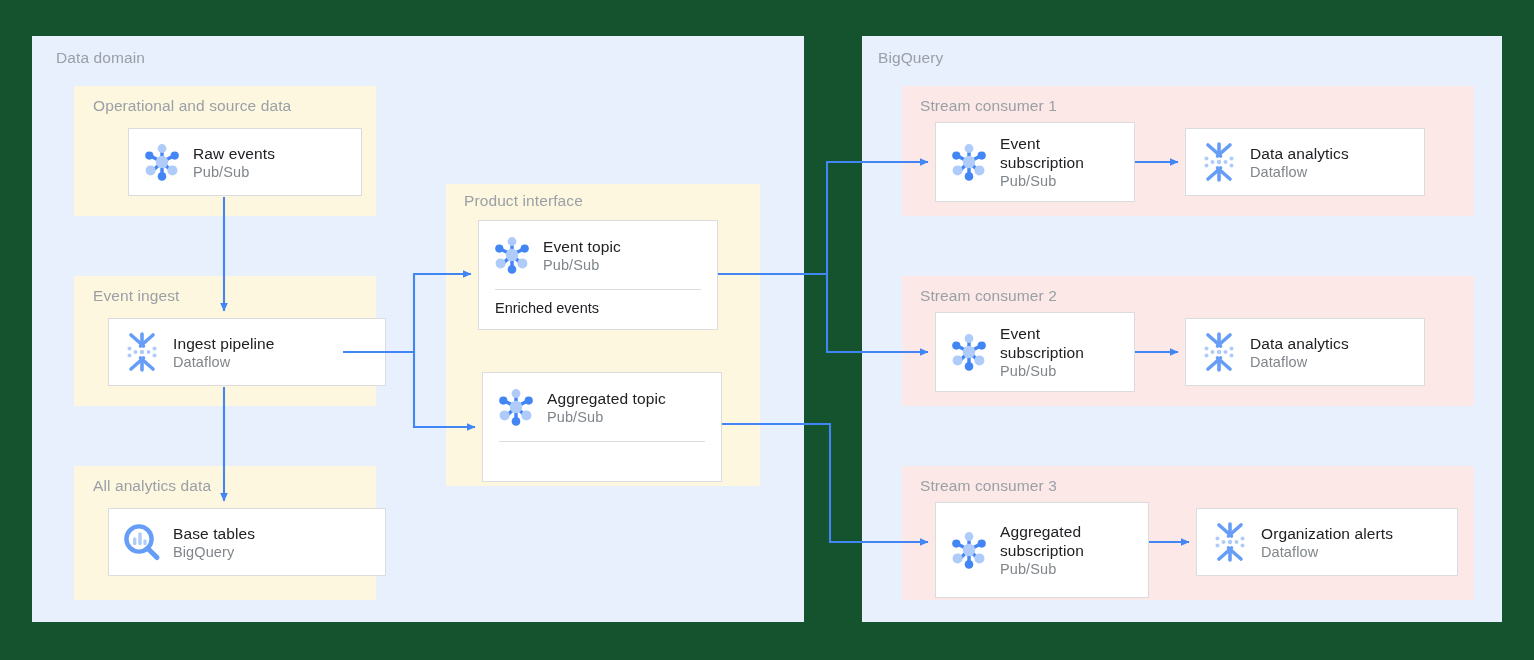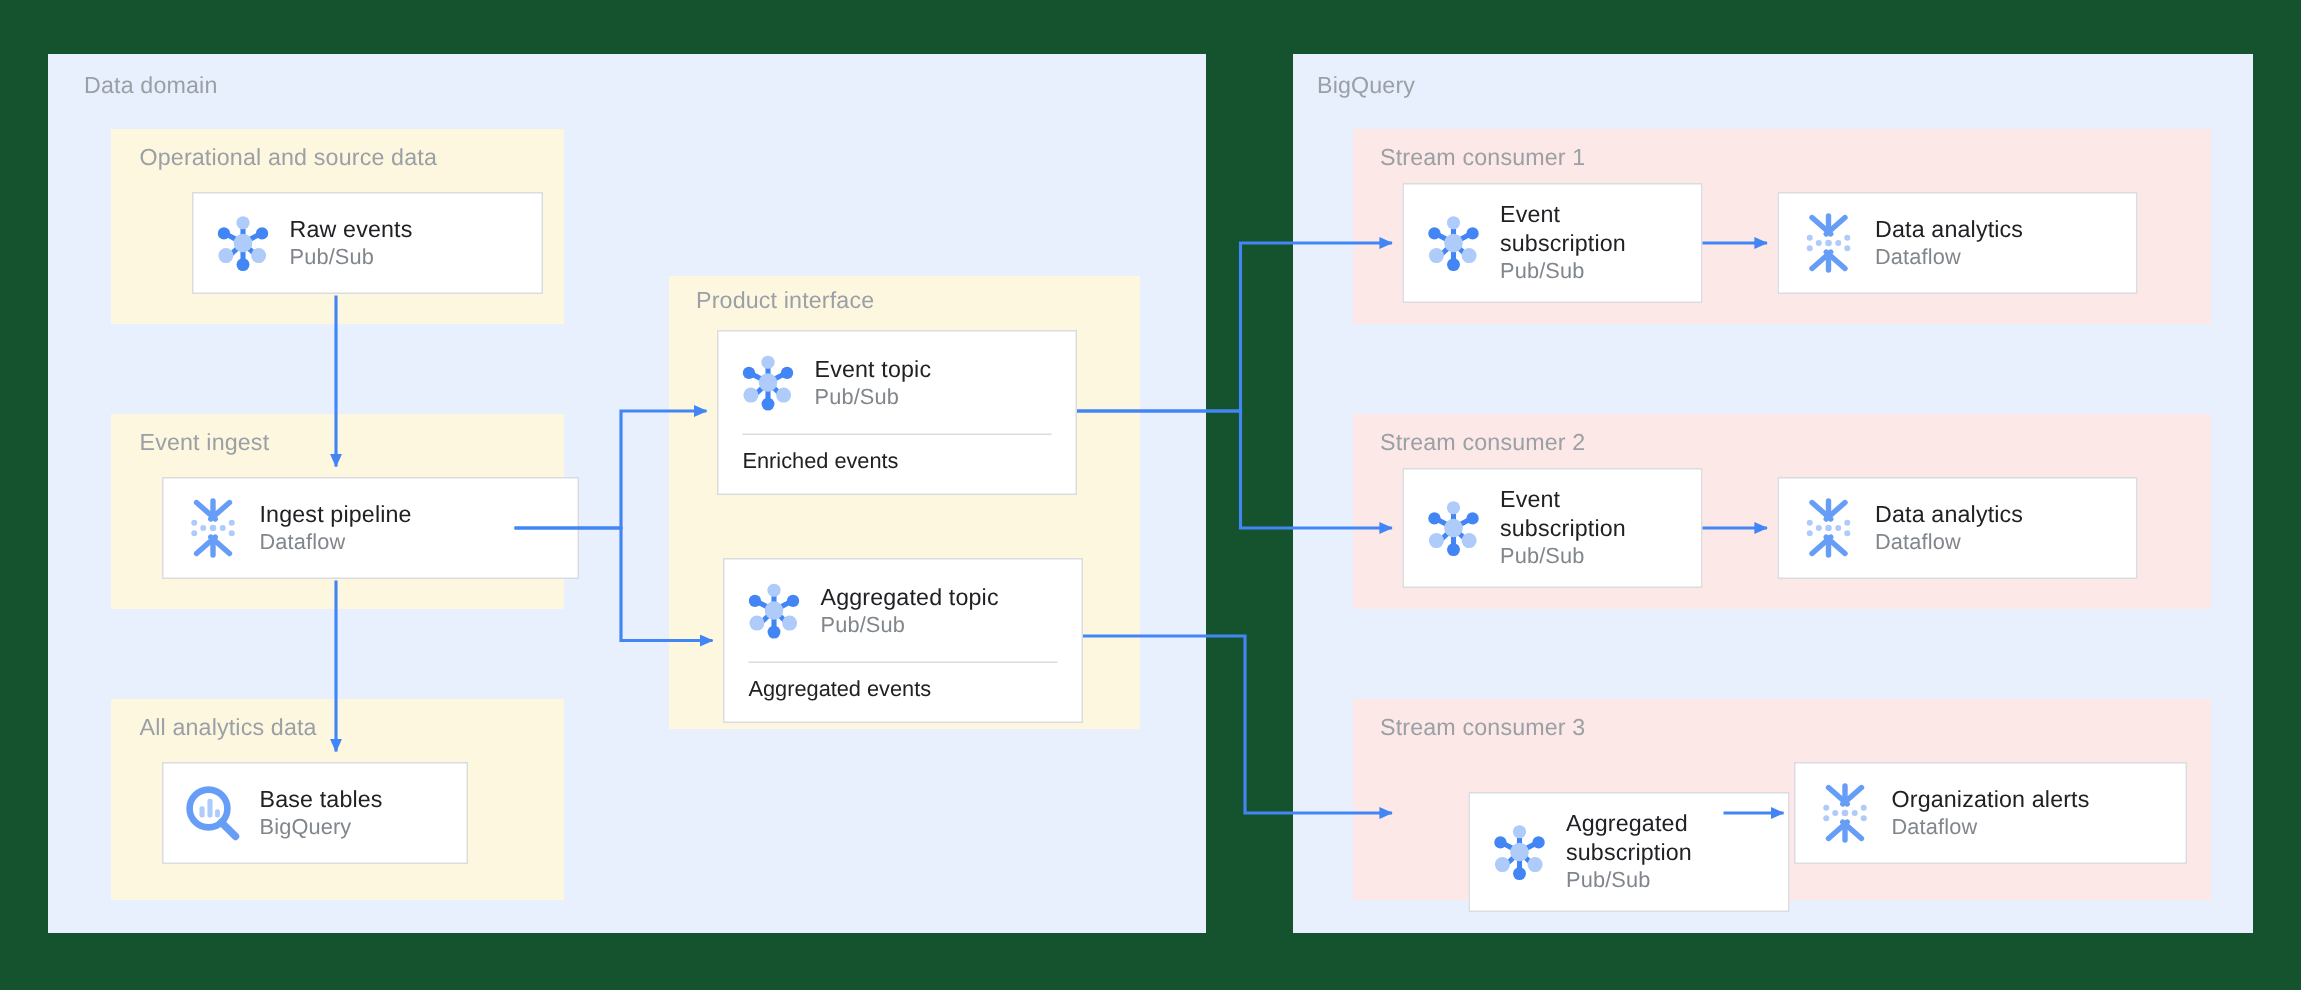--- a/index.html
+++ b/index.html
@@ -141,21 +141,21 @@
             <use href="#g-dataflow"></use>
           </svg>
       </span>
       <span class="txt">
         <span class="t1">Ingest pipeline</span>
         <span class="t2">Dataflow</span>
       </span>
     </div>
   </div>
 
-  <div class="card" style="left:108px;top:508px;width:204px;height:68px;">
+  <div class="card" style="left:108px;top:508px;width:278px;height:68px;">
     <div class="top">
       <span class="ico">
         <svg class="icon" width="46" height="46" viewBox="0 0 46 46">
             <use href="#g-bigquery"></use>
           </svg>
       </span>
       <span class="txt">
         <span class="t1">Base tables</span>
         <span class="t2">BigQuery</span>
       </span>
@@ -184,21 +184,20 @@
         <svg class="icon" width="46" height="46" viewBox="0 0 46 46">
             <use href="#g-pubsub"></use>
           </svg>
       </span>
       <span class="txt">
         <span class="t1">Aggregated topic</span>
         <span class="t2">Pub/Sub</span>
       </span>
     </div>
     <div class="sep"></div>
-    <div class="foot">Aggregated events</div>
   </div>
 
   <div class="card twoline" style="left:935px;top:122px;width:200px;height:80px;">
     <div class="top">
       <span class="ico">
         <svg class="icon" width="46" height="46" viewBox="0 0 46 46">
             <use href="#g-pubsub"></use>
           </svg>
       </span>
       <span class="txt">
@@ -241,21 +240,21 @@
             <use href="#g-dataflow"></use>
           </svg>
       </span>
       <span class="txt">
         <span class="t1">Data analytics</span>
         <span class="t2">Dataflow</span>
       </span>
     </div>
   </div>
 
-  <div class="card twoline" style="left:935px;top:528px;width:214px;height:80px;margin-left:44px;">
+  <div class="card twoline" style="left:935px;top:502px;width:214px;height:96px;">
     <div class="top">
       <span class="ico">
         <svg class="icon" width="46" height="46" viewBox="0 0 46 46">
             <use href="#g-pubsub"></use>
           </svg>
       </span>
       <span class="txt">
         <span class="t1">Aggregated subscription</span>
         <span class="t2">Pub/Sub</span>
       </span>

